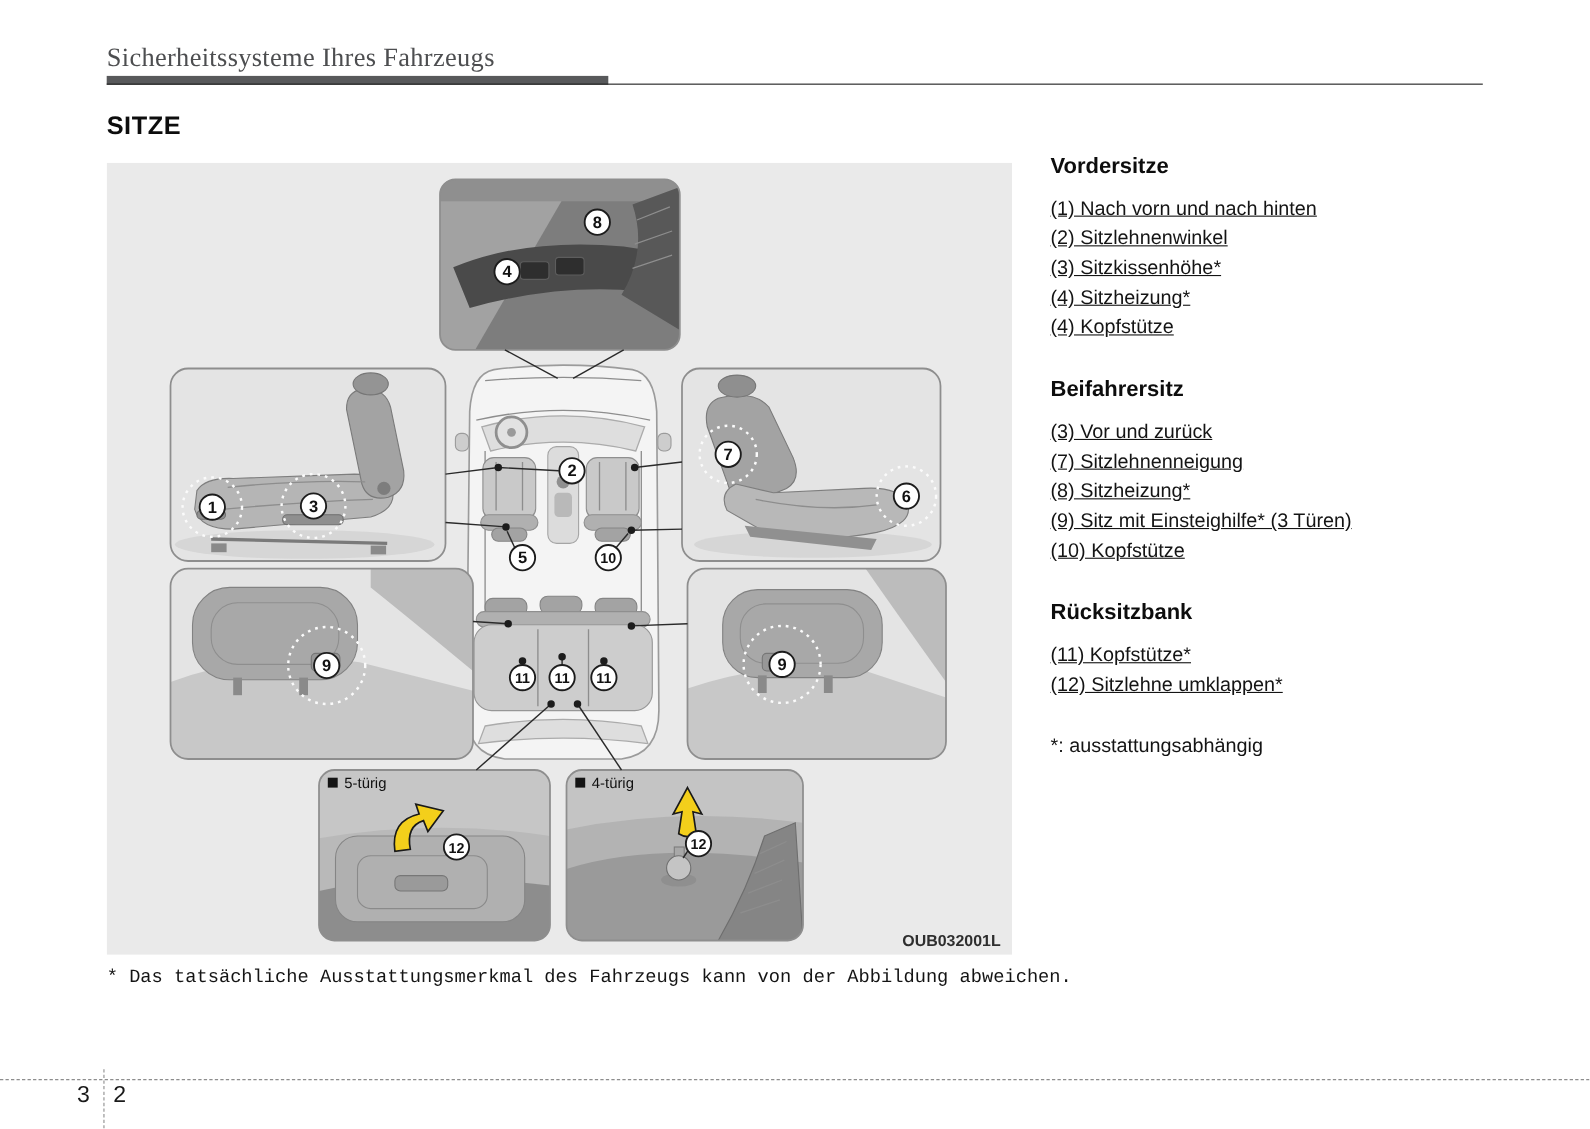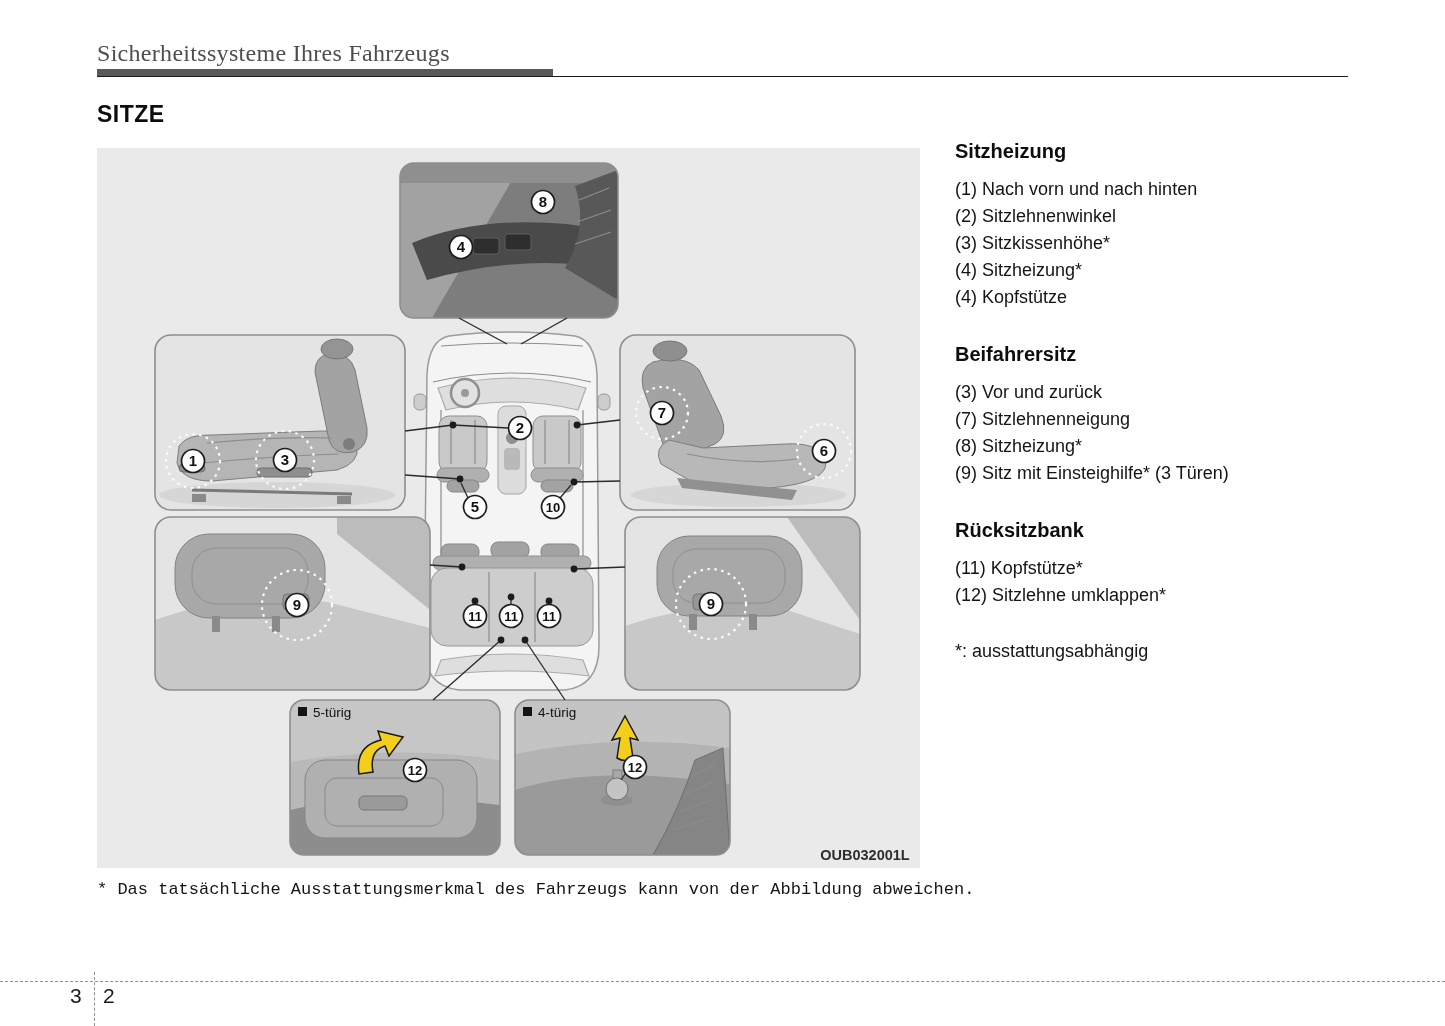--- a/index.html
+++ b/index.html
@@ -16,21 +16,21 @@
   .hdr-bar { position:absolute; left:97px; top:69px; width:456px; height:8px; background:#58595b; }
   .hdr-rule { position:absolute; left:97px; top:76px; width:1251px; height:1px; background:#1c1c1c; }
   .section-title {
     position:absolute; left:97px; top:101px;
     font-size:23px; font-weight:bold; color:#0d0d0d; letter-spacing:0.5px;
   }
   .figure-wrap { position:absolute; left:97px; top:148px; width:823px; height:720px; }
   .right-col { position:absolute; left:955px; top:140px; width:410px; }
   .right-col h3 { font-size:20px; font-weight:bold; margin:0 0 13px 0; color:#0d0d0d; }
   .right-col ul { list-style:none; margin:0 0 32px 0; padding:0; }
-  .right-col li { font-size:18px; line-height:27px; color:#141414; }
+  .right-col li { font-size:18px; line-height:27px; color:#141414;text-decoration:underline; }
   .legend-note { font-size:18px; color:#141414; margin-top:30px; }
   .footnote {
     position:absolute; left:97px; top:880px; width:880px;
     font-size:17px; color:#141414;font-family:Liberation Mono, monospace;
   }
   .crop-hline { position:absolute; left:0; top:981px; width:1445px; height:0; border-top:1.4px dashed #8d8d8d; }
   .crop-vline { position:absolute; left:94px; top:972px; height:54px; width:0; border-left:1.4px dashed #8d8d8d; }
   .ftr-chapter { position:absolute; left:70px; top:984px; font-size:21px; color:#1a1a1a; }
   .ftr-page { position:absolute; left:103px; top:984px; font-size:21px; color:#1a1a1a; }
 
@@ -320,34 +320,35 @@
   <g class="co">
         <circle cx="538" cy="619" r="11.5"></circle>
         <text x="538" y="624" class="two">12</text>
       </g>
 
   <text x="768" y="712" class="figcode">OUB032001L</text>
 </svg>
 </div>
 
 <div class="right-col">
-  <h3>Sitzheizung</h3>
+  <h3>Vordersitze</h3>
   <ul>
     <li>(1) Nach vorn und nach hinten</li>
     <li>(2) Sitzlehnenwinkel</li>
     <li>(3) Sitzkissenhöhe*</li>
     <li>(4) Sitzheizung*</li>
     <li>(4) Kopfstütze</li>
   </ul>
   <h3>Beifahrersitz</h3>
   <ul>
     <li>(3) Vor und zurück</li>
     <li>(7) Sitzlehnenneigung</li>
     <li>(8) Sitzheizung*</li>
     <li>(9) Sitz mit Einsteighilfe* (3 Türen)</li>
+    <li>(10) Kopfstütze</li>
   </ul>
   <h3>Rücksitzbank</h3>
   <ul>
     <li>(11) Kopfstütze*</li>
     <li>(12) Sitzlehne umklappen*</li>
   </ul>
   <div class="legend-note">*: ausstattungsabhängig</div>
 </div>
 
 <div class="footnote">* Das tatsächliche Ausstattungsmerkmal des Fahrzeugs kann von der Abbildung abweichen.</div>

